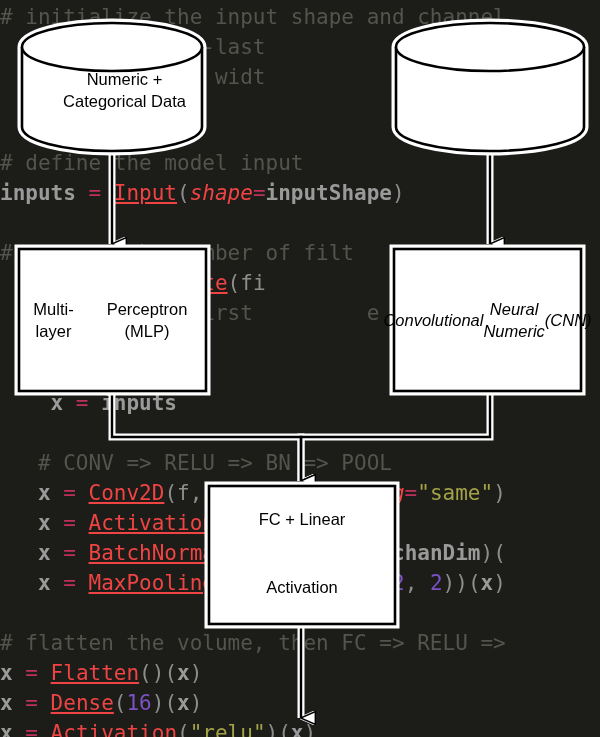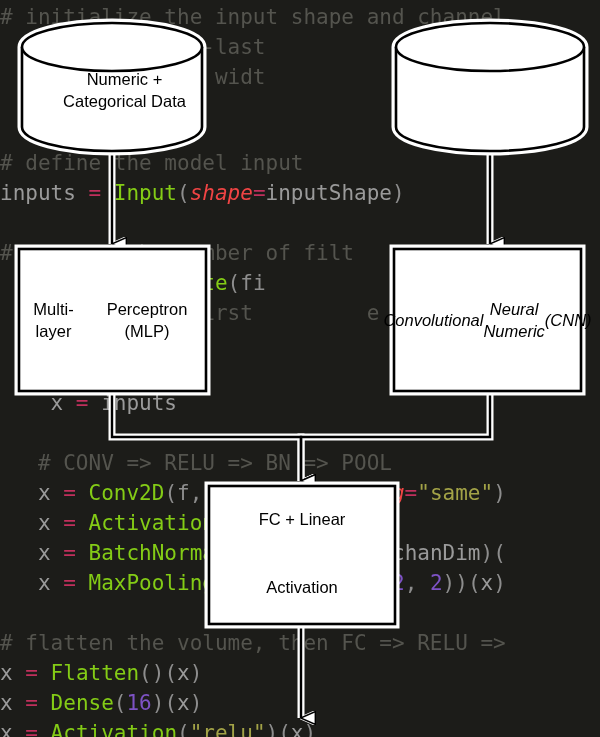--- a/index.html
+++ b/index.html
@@ -15,25 +15,25 @@
   #code{
     position:absolute;left:0;top:0;width:600px;height:737px;
     font-family:"DejaVu Sans Mono","Liberation Mono",monospace;
     font-size:21px;line-height:30px;
     white-space:pre;
     color:#9a9a9a;
     letter-spacing:0px;
   }
   #code .ln{position:absolute;left:0;white-space:pre;}
   .cm{color:#54544e;}
-  .fn{color:#84cc16;}
+  .fn{color:#ef4444;text-decoration:underline;}
   .pm{color:#ef4444;font-style:italic;}
   .st{color:#a3a347;}
   .nu{color:#7d52c4;}
-  .va{color:#9a9a9a;}
+  .va{color:#9a9a9a;font-weight:bold;}
   .pn{color:#8d8d8d;}
   .op{color:#c0305c;}
 
   
   #diagram{position:absolute;left:0;top:0;width:600px;height:737px;}
 
   
   .node-label{
     position:absolute;
     font-family:"Liberation Sans","DejaVu Sans",sans-serif;

